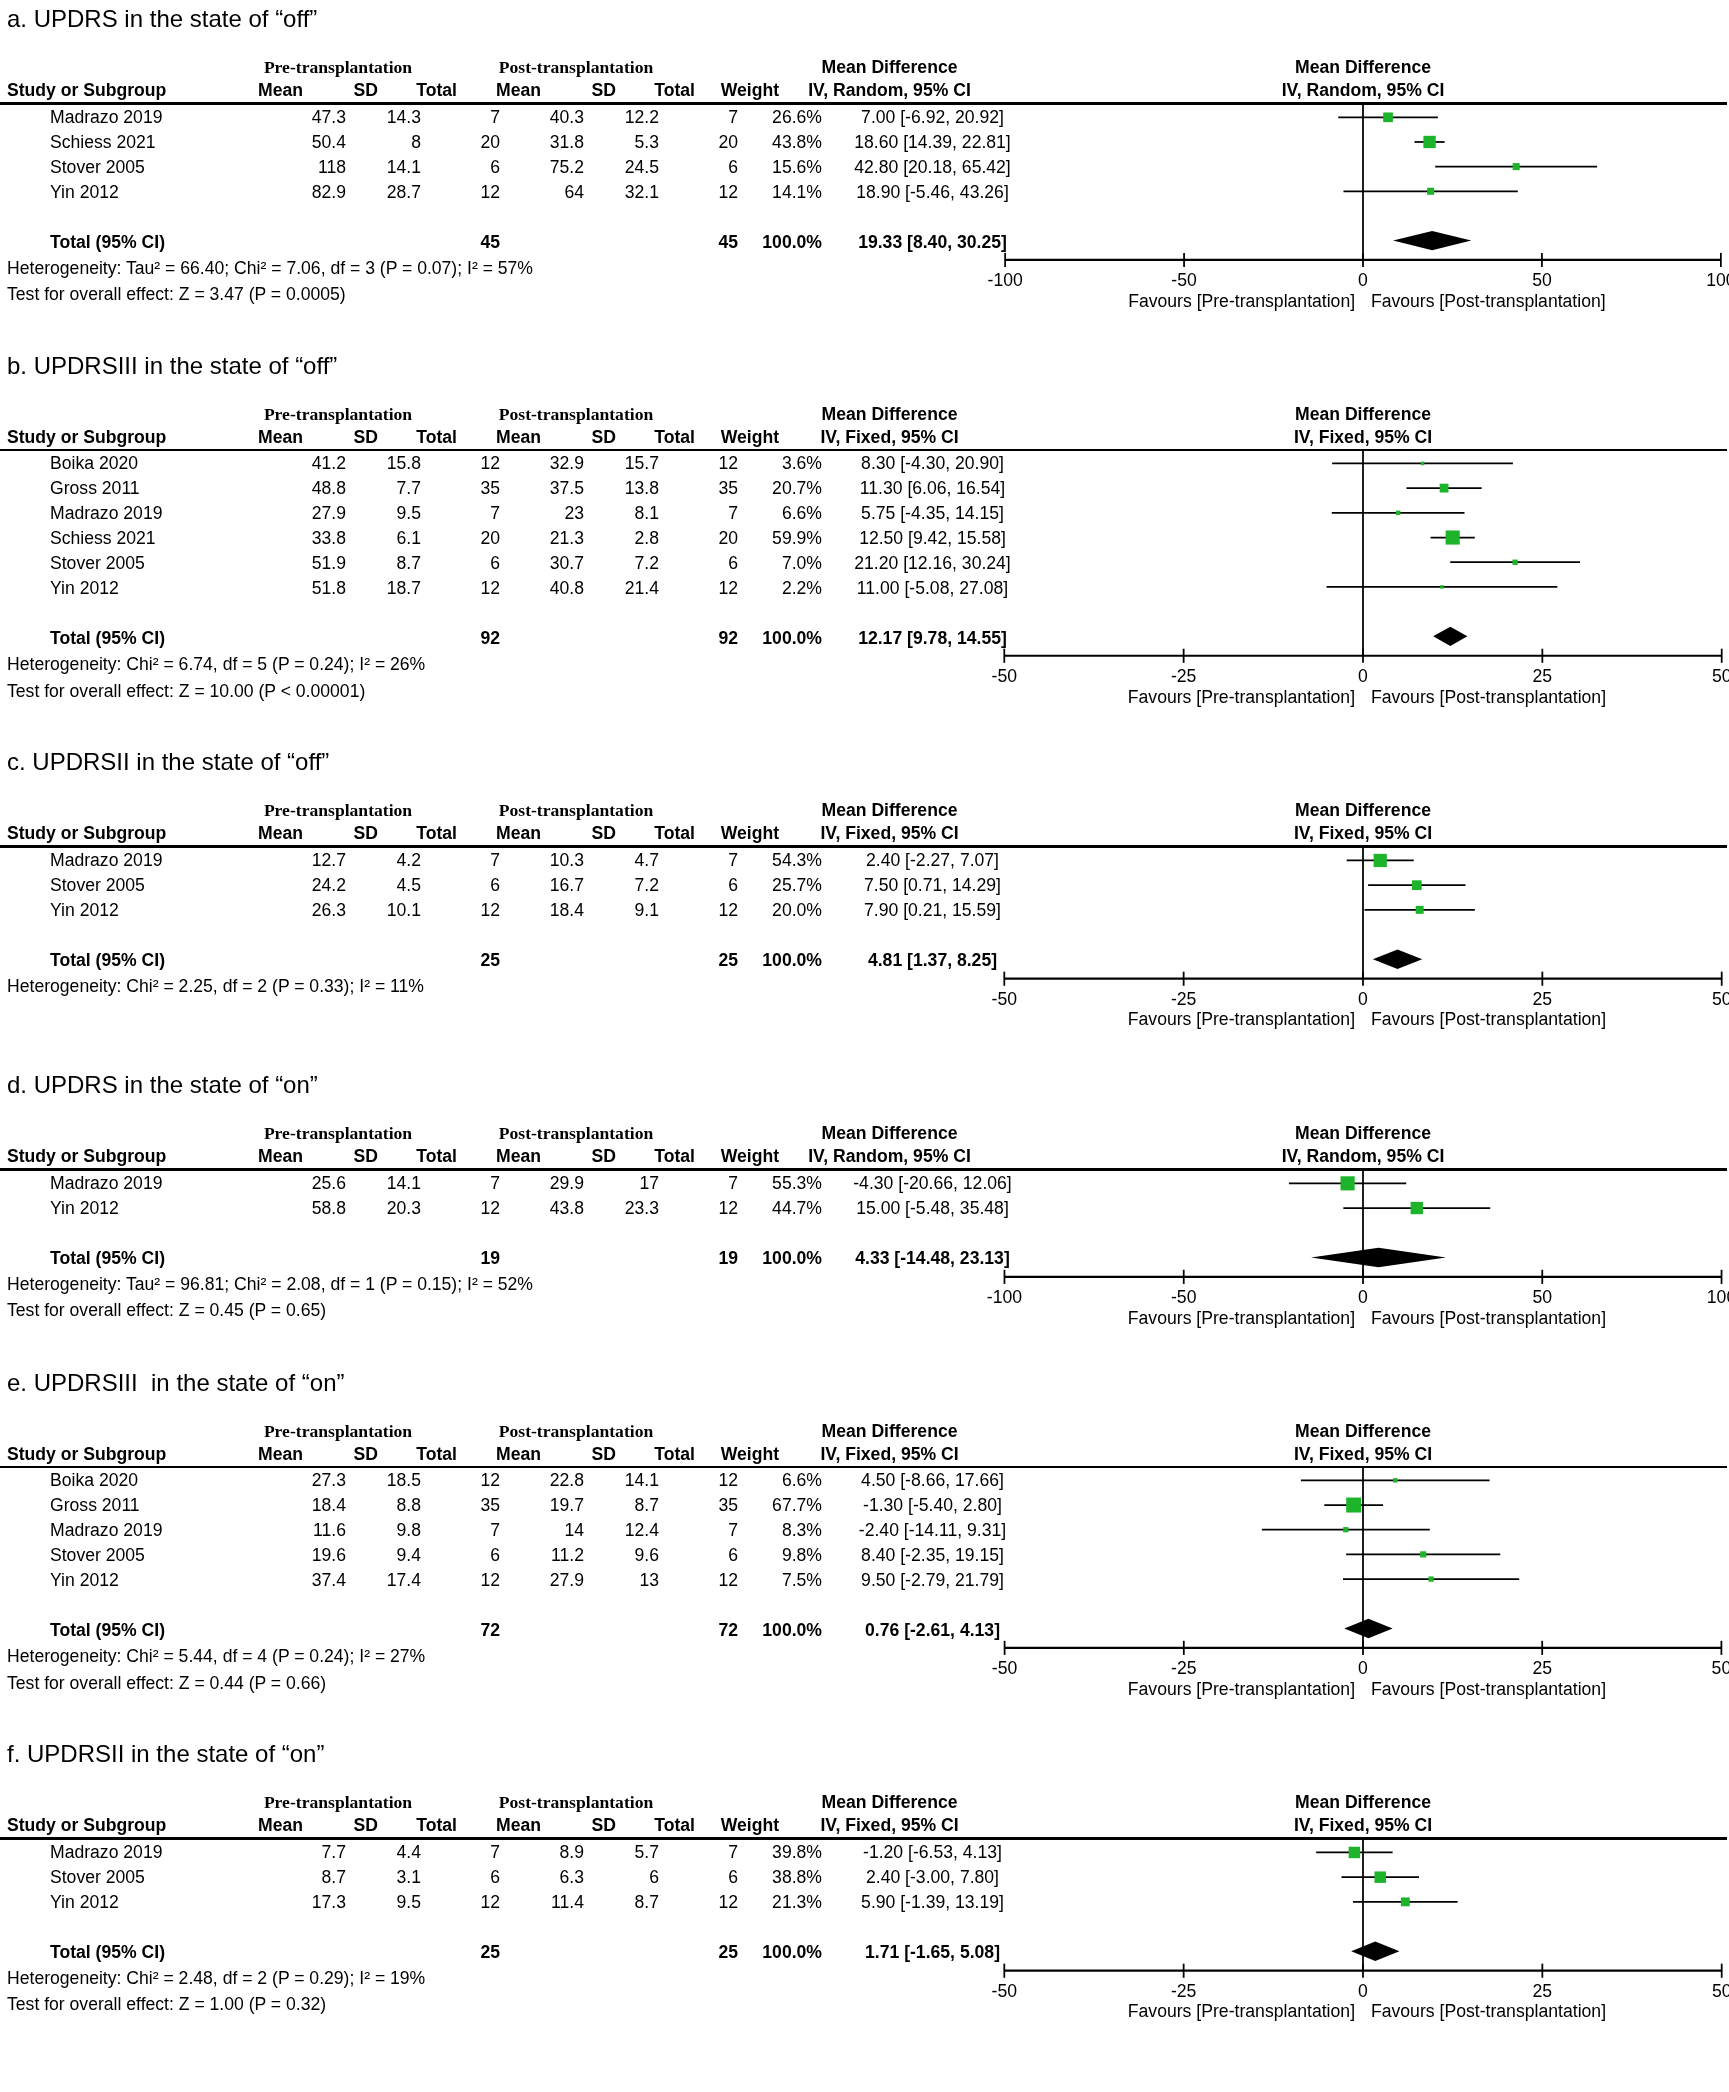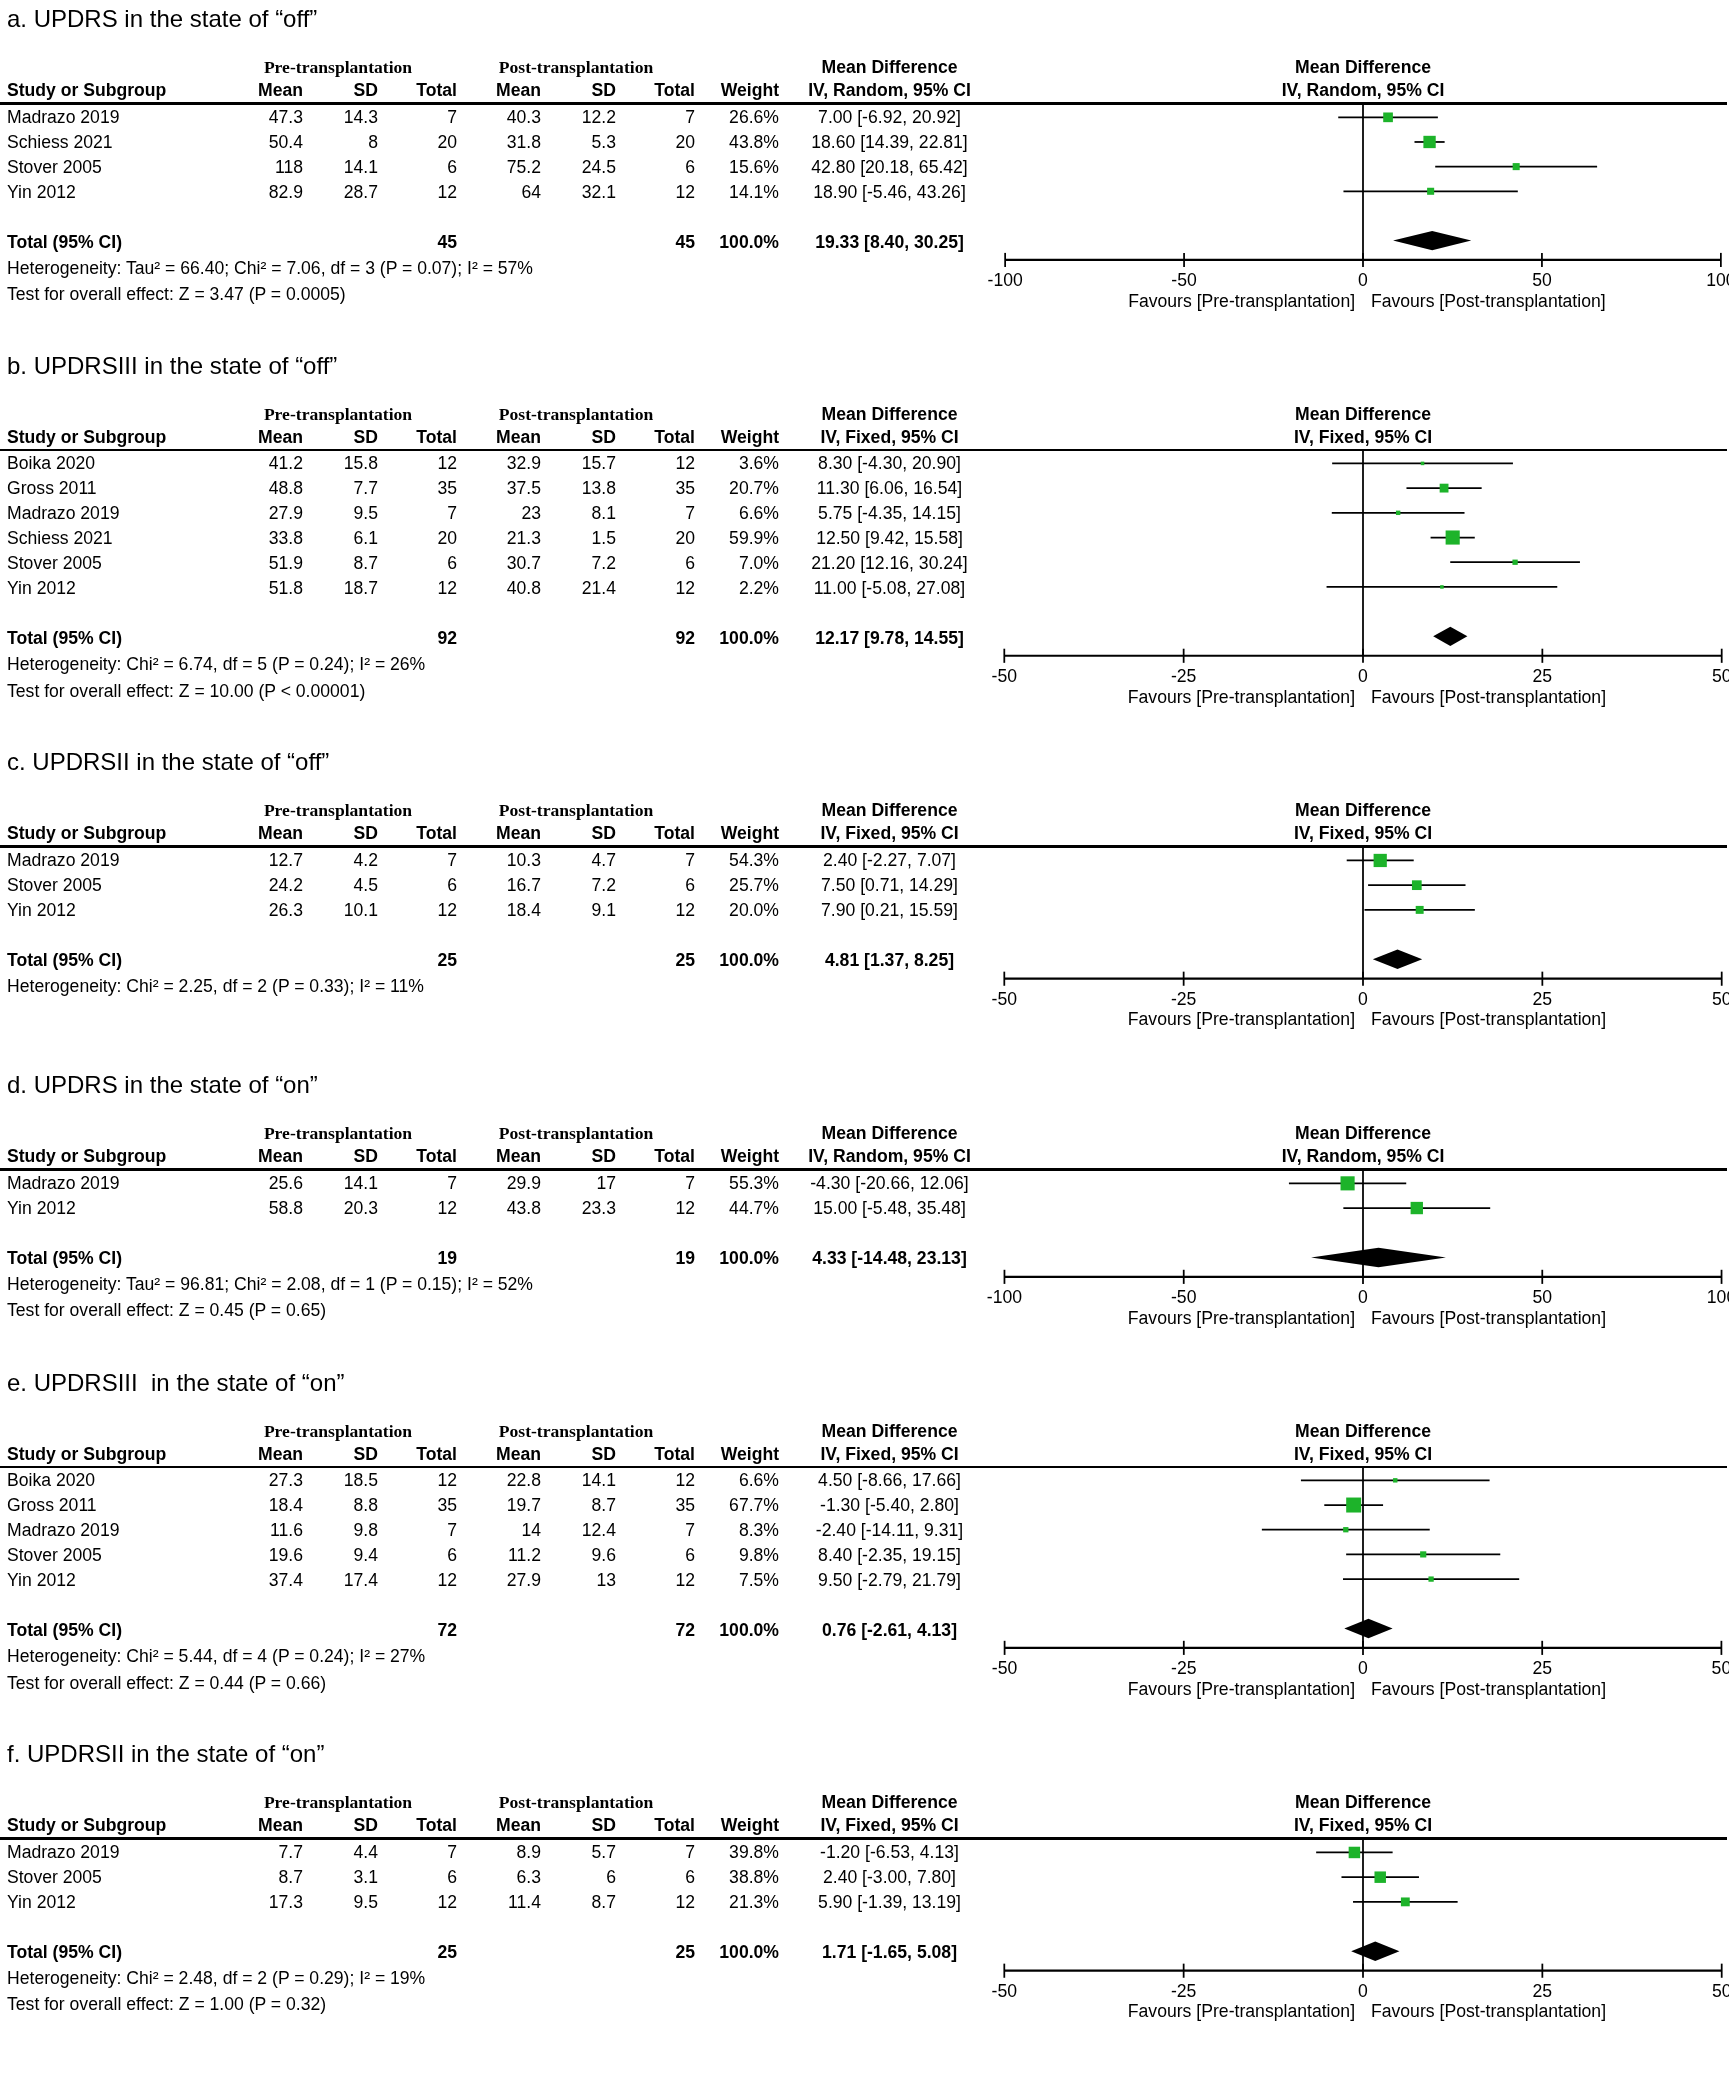--- a/index.html
+++ b/index.html
@@ -17,21 +17,21 @@
   .hrow1 .eff{text-align:center;}
   .hrow2{grid-template-columns:212px 84px 75px 79px 84px 75px 79px 84px 221px;}
   .cell-study{text-align:left;}
   .cell-num{text-align:right;}
   .cell-ci{text-align:center;}
   .hrow2 .cell-ci{text-align:center;}
   .rule{height:2.6px;background:#000;width:1727px;margin-left:-7px;}
   .body{display:flex;}
   .rows{width:992px;flex:0 0 auto;}
   .trow{display:grid;grid-template-columns:212px 84px 75px 79px 84px 75px 79px 84px 221px;
-    height:25px;line-height:25px;font-size:17.6px;}
+    height:25px;line-height:25px;font-size:17.6px;margin-left:43px;}
   .trow.total{font-weight:700;}
   .blank-row{height:25px;}
   .meta-line{font-size:17.6px;line-height:26.5px;}
   svg.plot{flex:0 0 auto;display:block;overflow:visible;}
   svg.plot text{font-size:20px;font-family:"Liberation Sans",sans-serif;fill:#000;}
 </style>
 </head>
 <body>
 
 <div id="figure-root">
@@ -216,21 +216,21 @@
             <div class="cell-num">7</div>
             <div class="cell-num">6.6%</div>
             <div class="cell-ci">5.75 [-4.35, 14.15]</div>
           </div>
           <div class="trow study-row">
             <div class="cell-study">Schiess 2021</div>
             <div class="cell-num">33.8</div>
             <div class="cell-num">6.1</div>
             <div class="cell-num">20</div>
             <div class="cell-num">21.3</div>
-            <div class="cell-num">1.5</div>
+            <div class="cell-num">2.8</div>
             <div class="cell-num">20</div>
             <div class="cell-num">59.9%</div>
             <div class="cell-ci">12.50 [9.42, 15.58]</div>
           </div>
           <div class="trow study-row">
             <div class="cell-study">Stover 2005</div>
             <div class="cell-num">51.9</div>
             <div class="cell-num">8.7</div>
             <div class="cell-num">6</div>
             <div class="cell-num">30.7</div>

